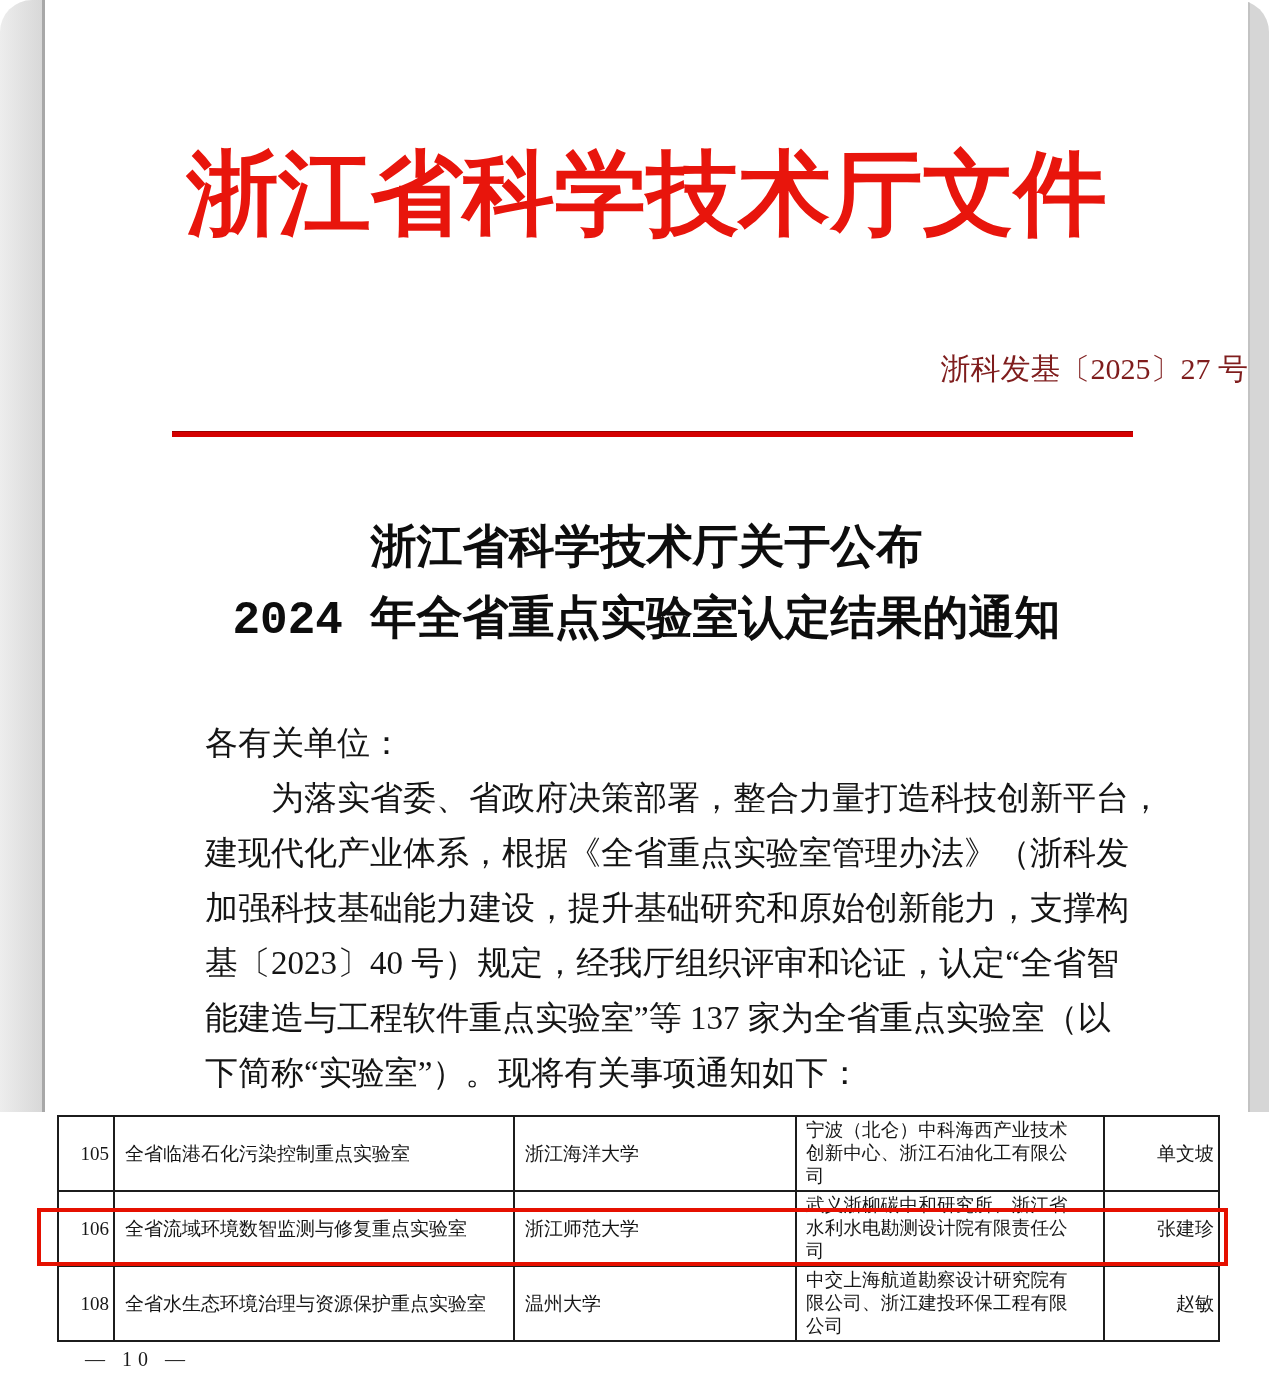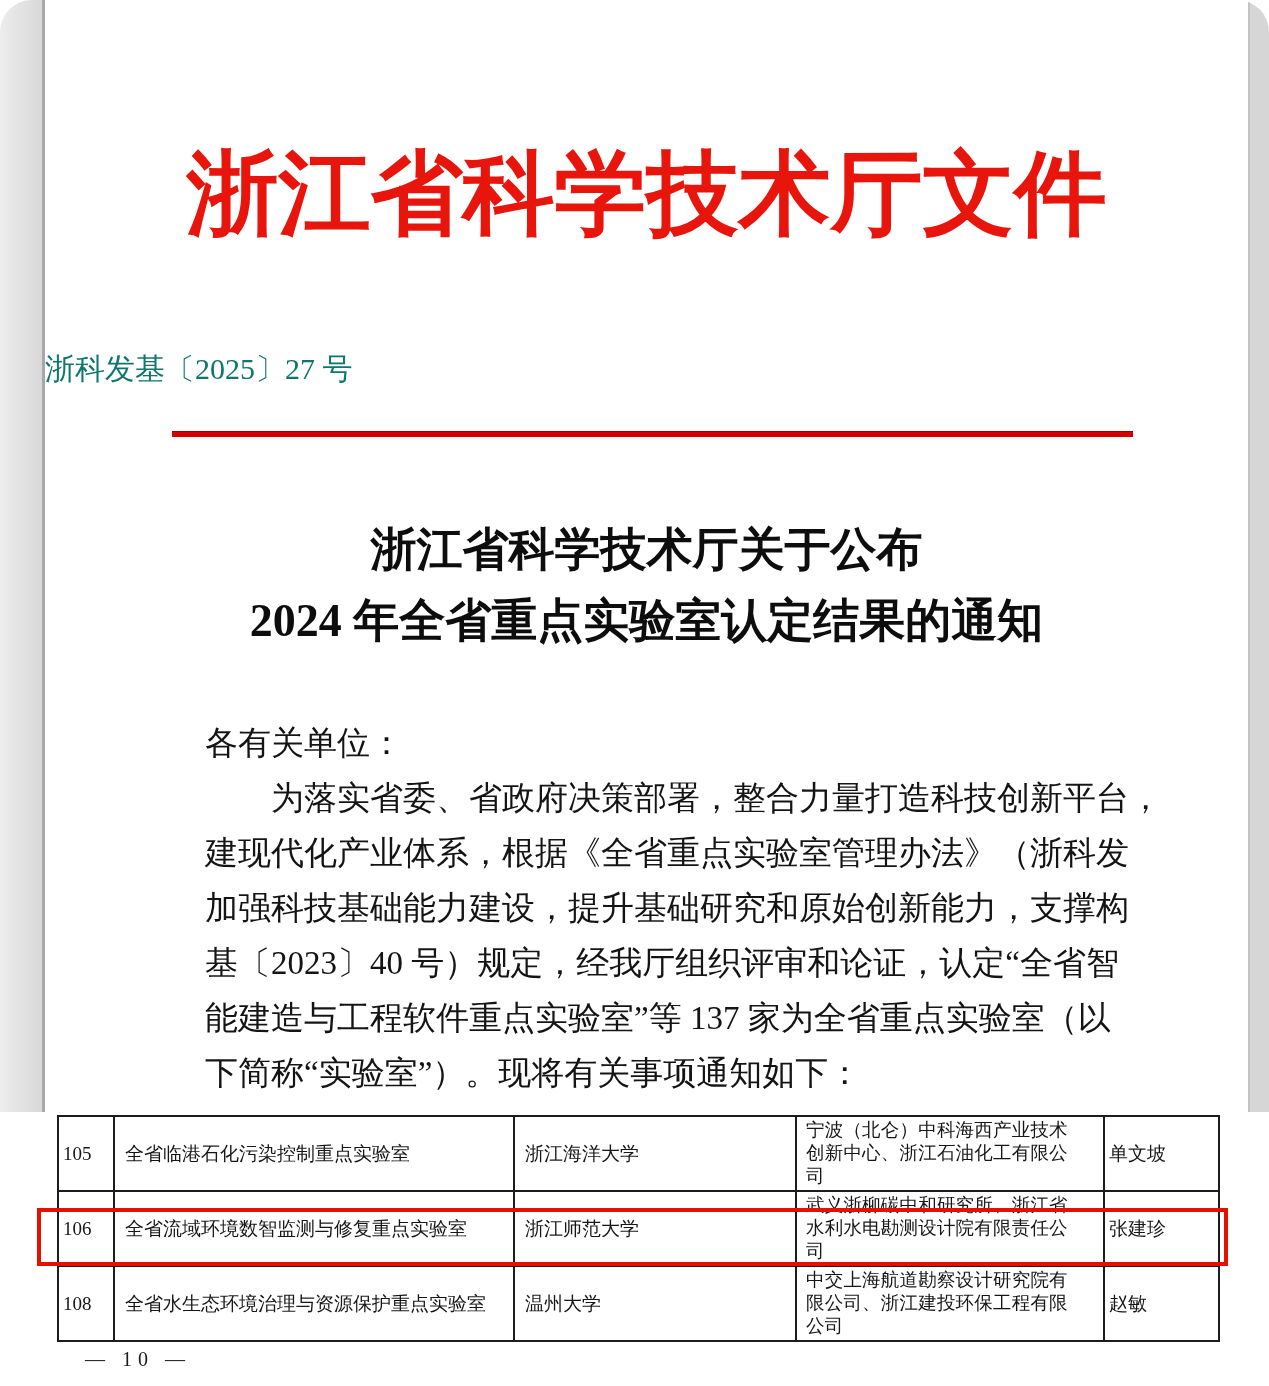--- a/index.html
+++ b/index.html
@@ -27,35 +27,36 @@
   .doc-title {
     position:absolute; left:45px; right:21px; top:138px;
     text-align:center;
     font-size:92px; line-height:112px; font-weight:bold;
     color:#e8150c;
     letter-spacing:0px;
     white-space:nowrap;
   }
   .doc-number {
     position:absolute; left:45px; right:21px; top:349px;
-    text-align:left;
+    text-align:right;
     font-size:30px; line-height:40px;
-    color:#0f766e;
+    color:#7f1d1d;
   }
   .red-rule {
     position:absolute; left:172px; top:431px; width:961px; height:6px;
     background:#d40000;
     border-top:1px solid #9c0000;
   }
   .subtitle {
     position:absolute; left:45px; right:21px;
     text-align:center;
     font-size:46px; line-height:52px; font-weight:bold;
     color:#0d0d0d;
     white-space:nowrap;
+    font-family:Liberation Mono, monospace;
   }
   .subtitle.s1 { top:524px; }
   .subtitle.s2 { top:595px; }
   .body-text {
     position:absolute; left:205px; top:716px; width:940px;
     font-size:33px; line-height:55px;
     color:#141414;
     white-space:nowrap;
   }
   .body-text .line { height:55px; }
@@ -69,21 +70,21 @@
     color:#161616;
   }
   .lab-table td {
     border:2px solid #1c1c1c;
     vertical-align:middle;
     padding:2px 8px 2px 10px;
     line-height:23px;
     overflow:hidden;
   }
   .lab-table tr { height:49px; }
-  .lab-table td.c-no, .lab-table td.c-person { text-align:left; padding:20px 4px; }
+  .lab-table td.c-no, .lab-table td.c-person { text-align:right; padding:20px 4px; }
   .lab-table td.c-partners { font-size:18.5px; letter-spacing:0.2px; padding:2px 24px 2px 9px; }
   .highlight-box {
     position:absolute; left:37px; top:1208px; width:1191px; height:58px;
     border:4px solid #e51000;
     pointer-events:none;
   }
   .page-number {
     position:absolute; left:85px; top:1328px;
     font-size:20px; line-height:30px;
     letter-spacing:6px;

